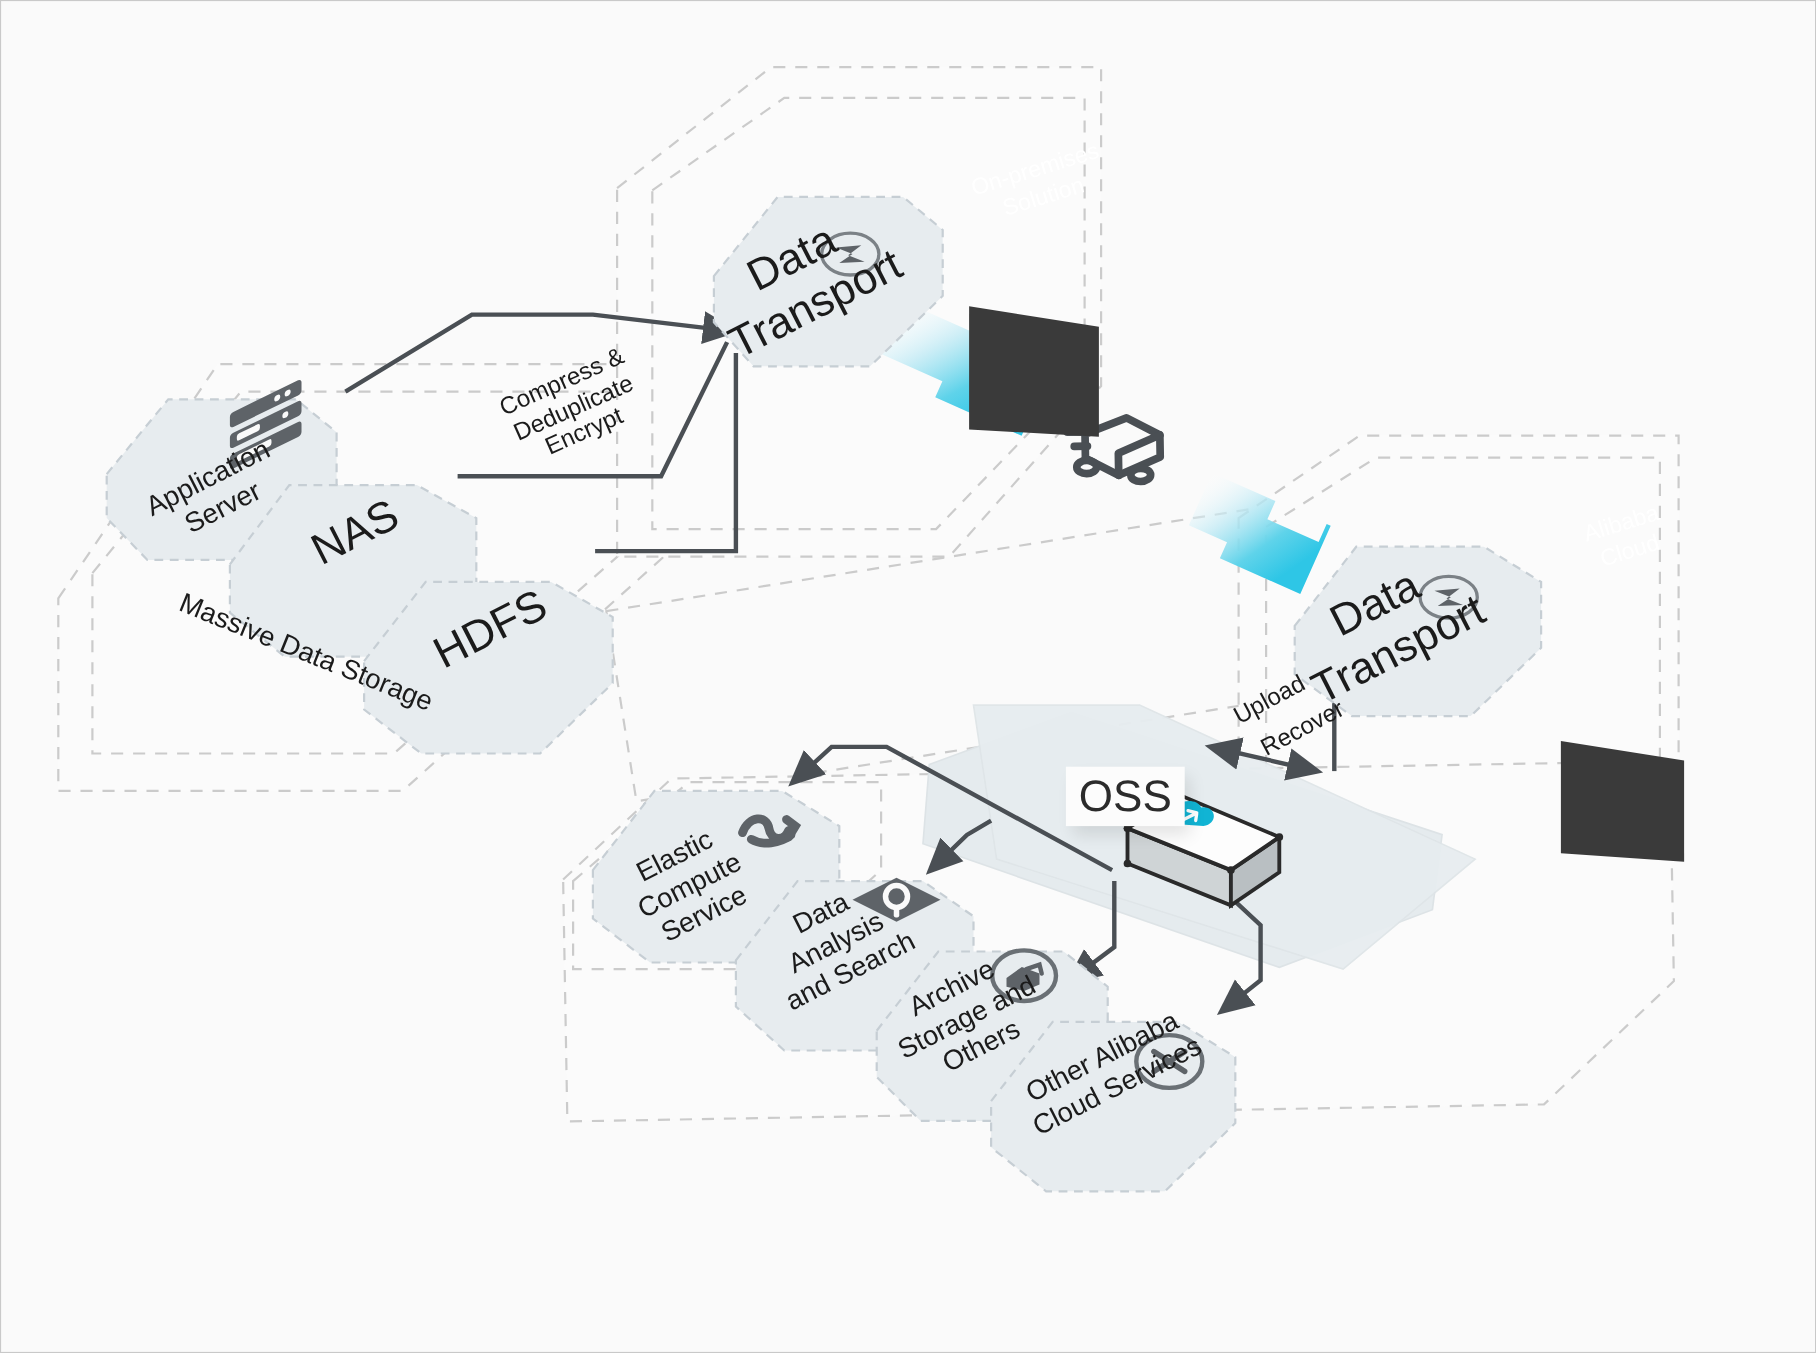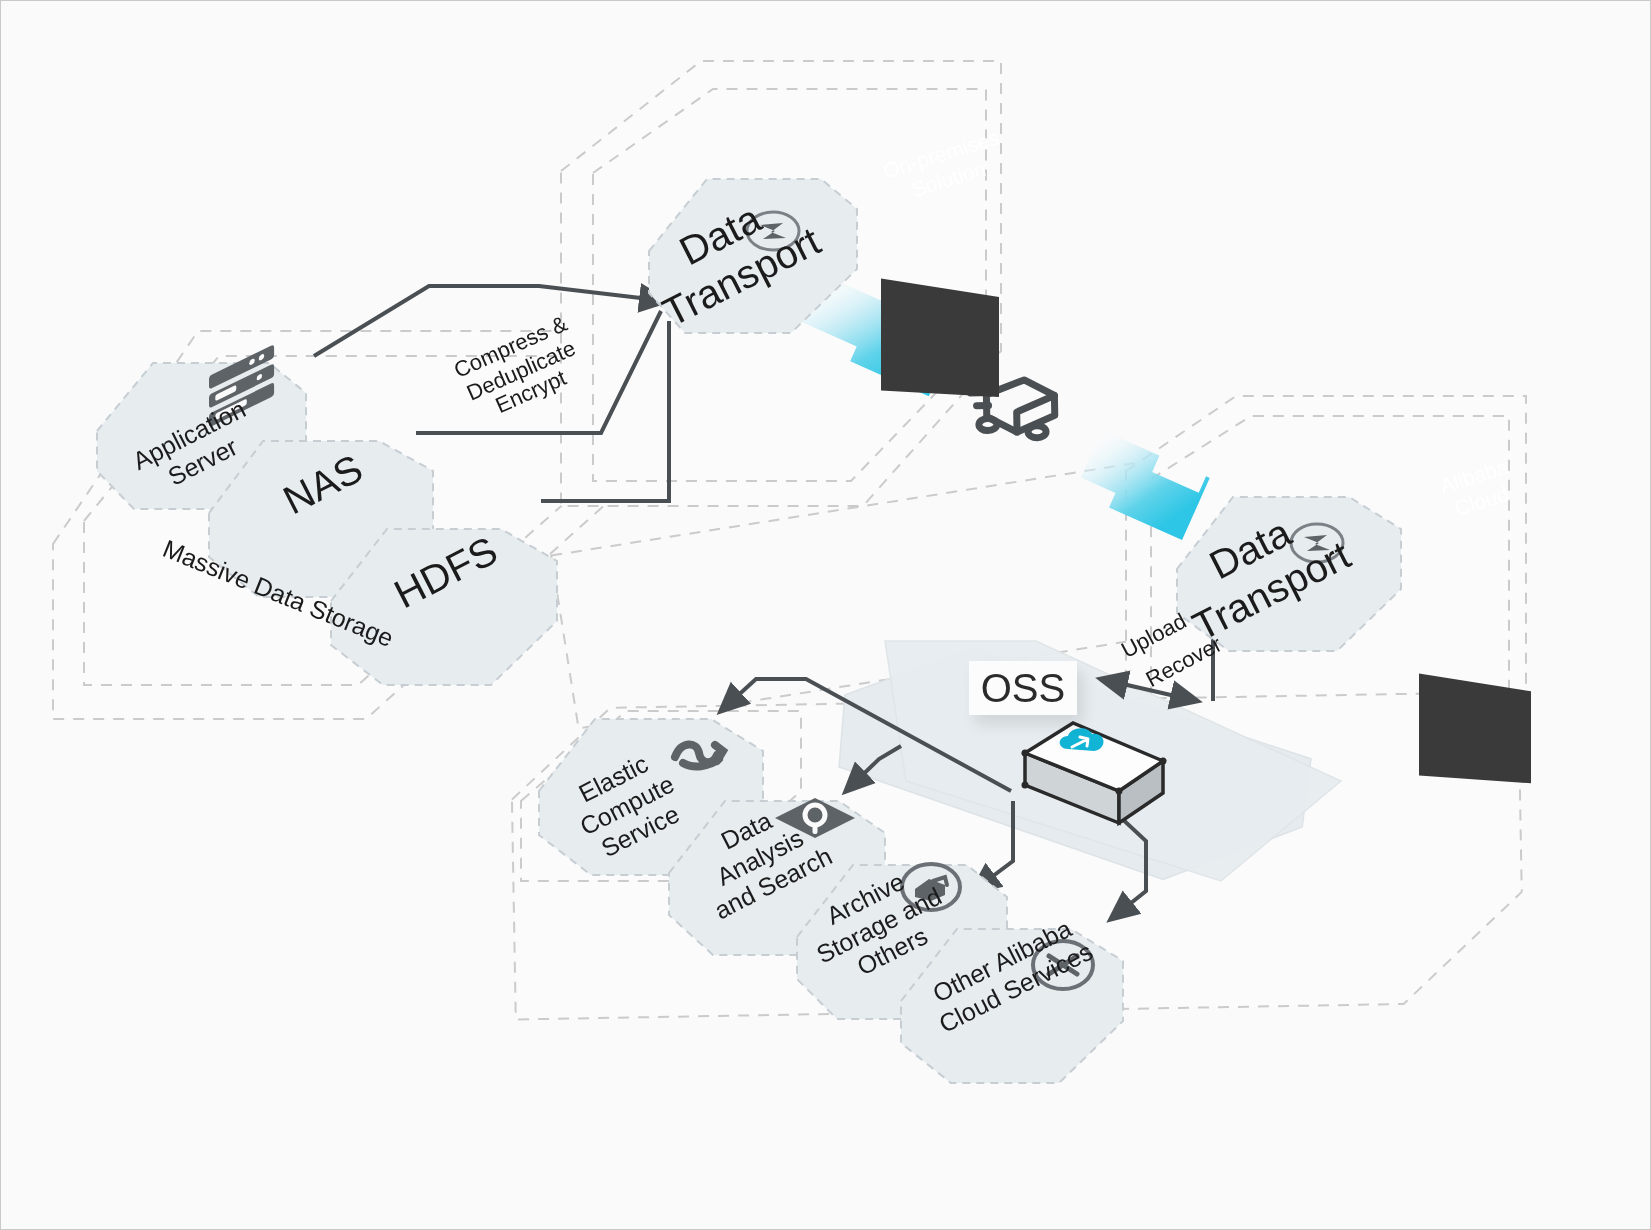--- a/index.html
+++ b/index.html
@@ -262,16 +262,16 @@
     <div class="lbl edge-label" style="left:1098px;top:622px;width:110px;transform:rotate(-28deg);">Upload</div>
 
     <div class="lbl edge-label" style="left:1128px;top:648px;width:110px;transform:rotate(-28deg);">Recover</div>
 
     <div class="lbl tag-label" style="left:880px;top:140px;width:128px;transform:rotate(-17deg);">On-premises
 Solution</div>
 
     <div class="lbl tag-label" style="left:1424px;top:462px;width:106px;transform:rotate(-17deg);">Alibaba
 Cloud</div>
 
-    <div class="oss-label" style="left:968px;top:660px;width:108px;height:54px;">OSS</div>
+    <div class="oss-label" style="left:968px;top:696px;width:108px;height:54px;">OSS</div>
 
   </div>
 </div>
 
 </body></html>

